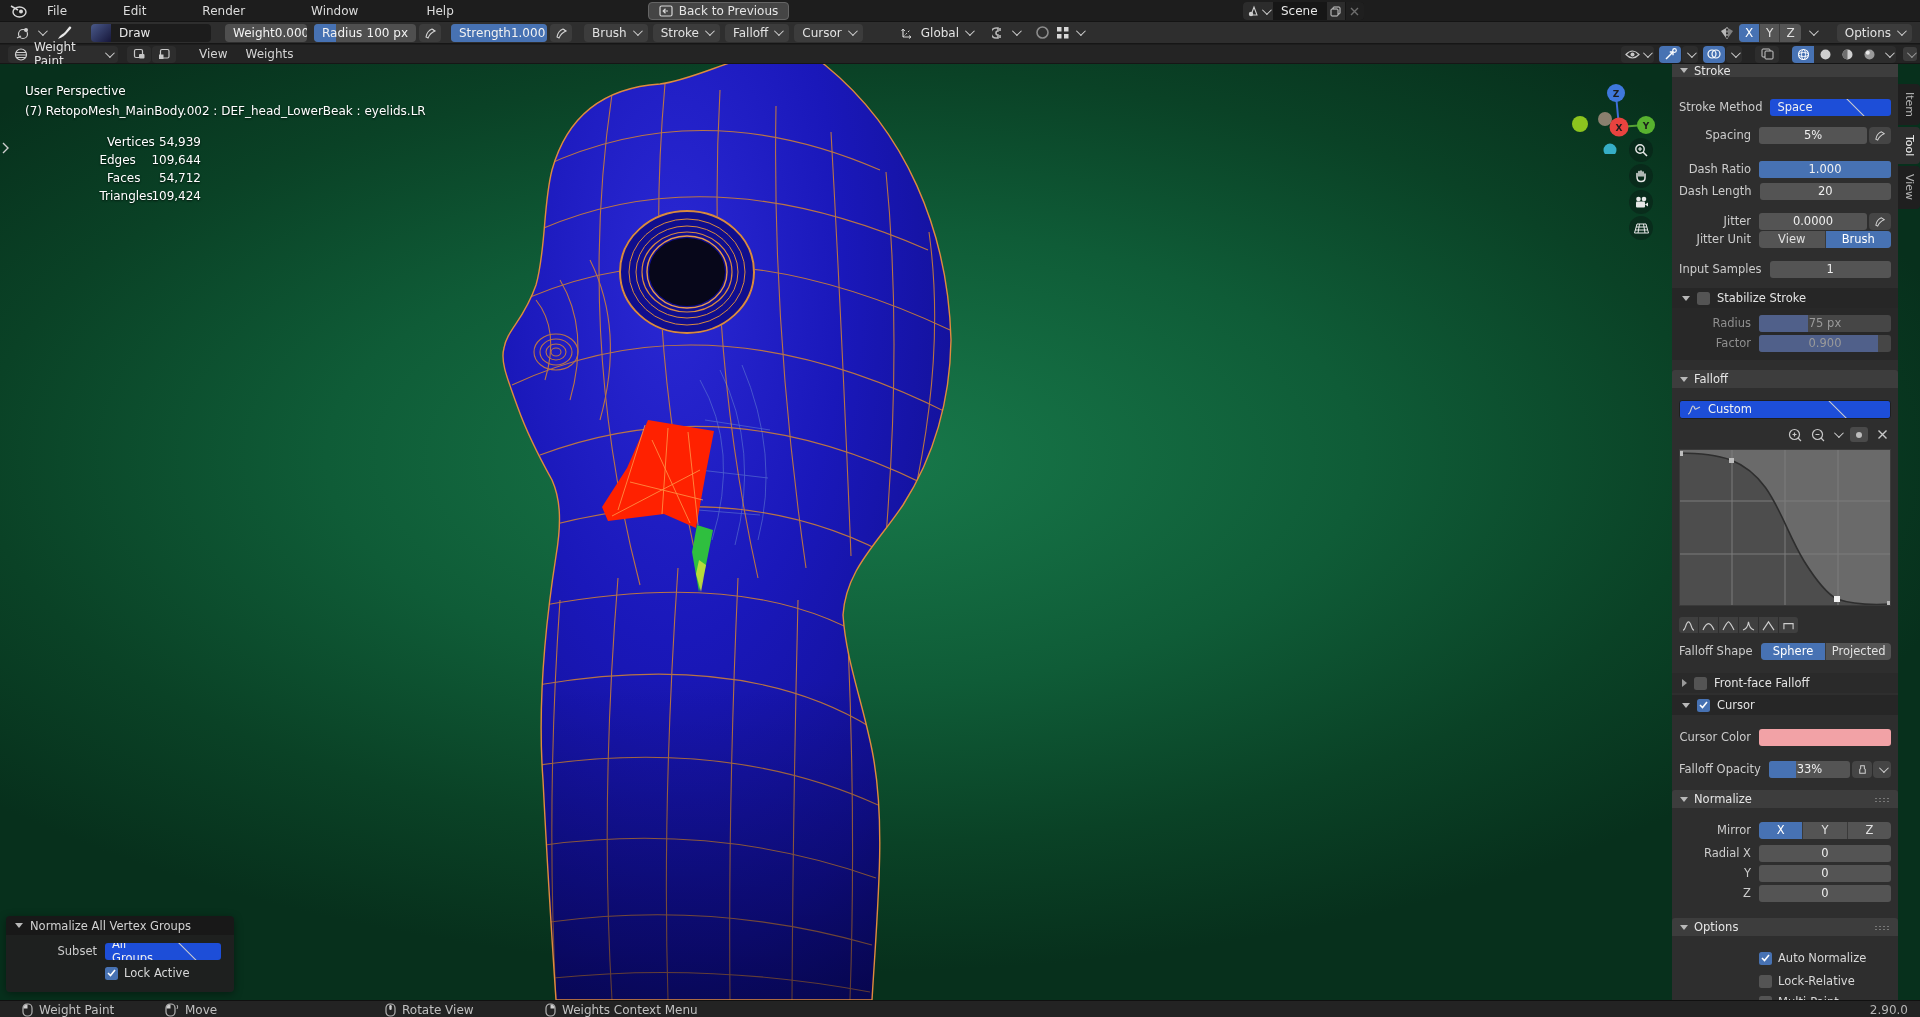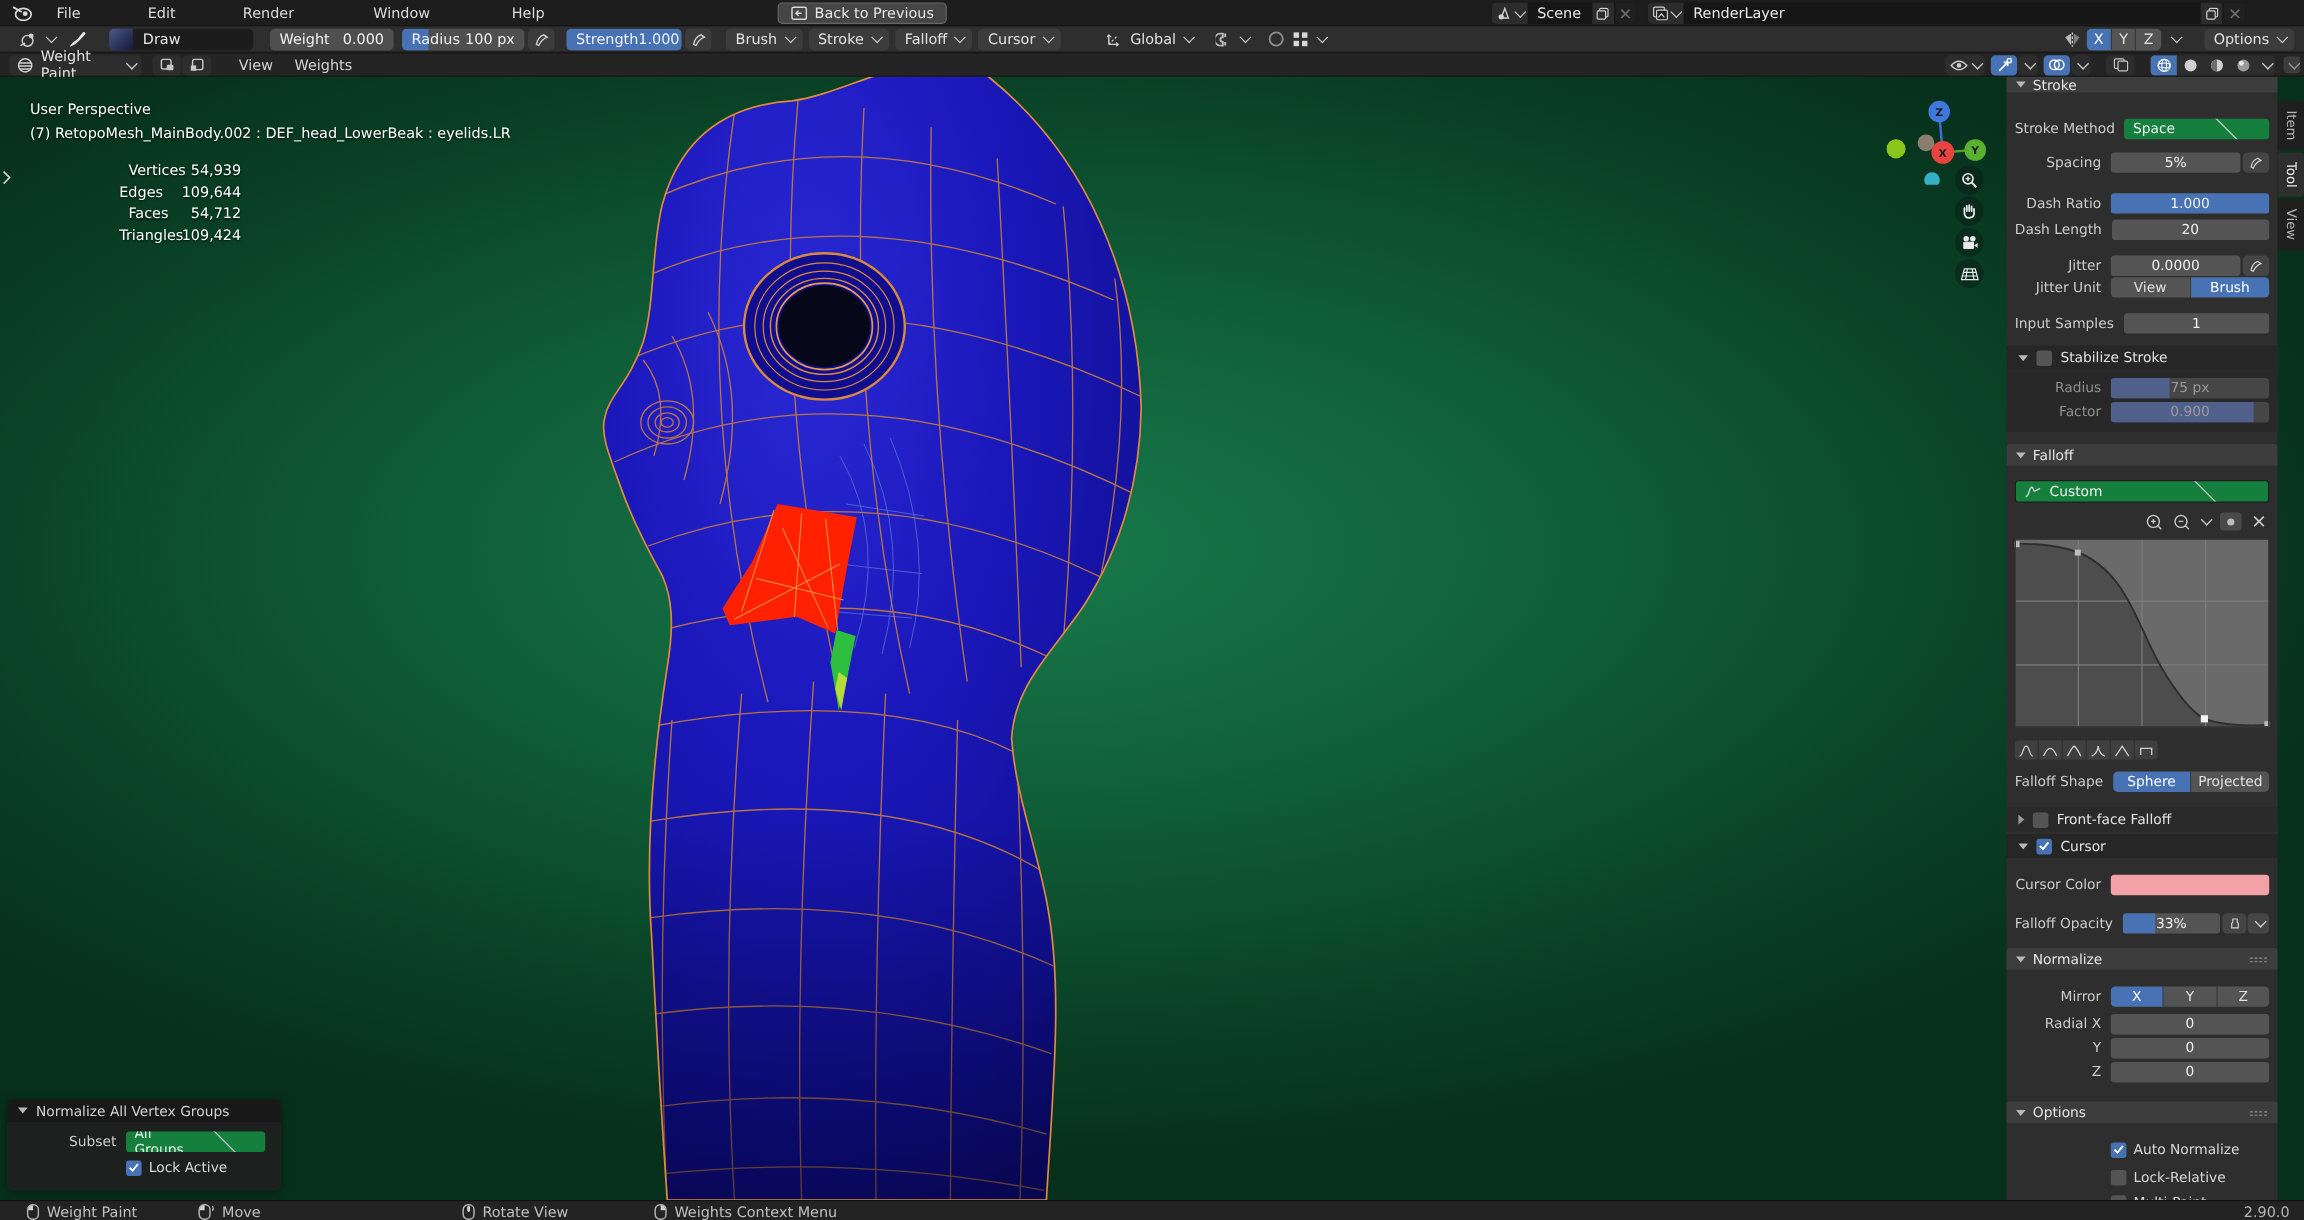--- a/index.html
+++ b/index.html
@@ -59,21 +59,21 @@
     border-radius:3px 3px 0 0;margin-top:2px;}
   .tri-d{width:0;height:0;border-left:4px solid transparent;border-right:4px solid transparent;border-top:5px solid #b8b8b8;}
   .tri-r{width:0;height:0;border-top:4px solid transparent;border-bottom:4px solid transparent;border-left:5px solid #9a9a9a;}
   .grip{margin-left:auto;width:16px;height:5px;background-image:radial-gradient(#787878 1px, transparent 1.2px);background-size:4px 3px;}
   .srow{display:flex;align-items:center;margin:0 7px;height:18px;}
   .srow .lbl{flex:0 0 80px;text-align:right;padding-right:8px;color:#cccccc;white-space:nowrap;}
   .wdg{flex:1;position:relative;height:17px;background:#545454;border-radius:3px;overflow:hidden;
     display:flex;align-items:center;justify-content:center;color:#f0f0f0;}
   .wdg .fill{position:absolute;left:0;top:0;bottom:0;background:#4772b3;}
   .wdg span{position:relative;z-index:1;}
-  .wdg.dd{background:#15803d;justify-content:center;padding:0 7px;}
+  .wdg.dd{background:#1d4ed8;justify-content:center;padding:0 7px;}
   .wdg.dd span{flex:1;}
   .subhead{display:flex;align-items:center;gap:7px;height:20px;background:#262626;padding:0 10px;color:#e3e3e3;}
   .cb{width:13px;height:13px;border-radius:2.5px;background:#545454;display:flex;align-items:center;justify-content:center;flex:0 0 auto;}
   .cb.on{background:#4772b3;}
   .dis .lbl{color:#8f8f8f;}
   .dis .wdg{background:#464646;color:#9a9a9a;}
   .dis .wdg .fill{background:#50608a;}
   .tabstrip{position:absolute;left:1898px;top:84px;width:22px;display:flex;flex-direction:column;gap:2px;}
   .vtab{writing-mode:vertical-rl;padding:8px 4px;background:#1f1f1f;color:#b5b5b5;border-radius:0 4px 4px 0;
     font-size:11px;text-align:center;}
@@ -132,46 +132,20 @@
             <rect x="1" y="3" width="7" height="7" rx="1" fill="#2c2c2c" stroke="#cfcfcf"></rect>
           </svg>
         </span>
       <span class="sq dim">
           <svg width="9" height="9" viewBox="0 0 9 9">
             <path d="M1,1 L8,8 M8,1 L1,8" stroke="#6e6e6e" stroke-width="1.4"></path>
           </svg>
         </span>
     </div>
   </div>
-  <div class="abs" style="left:1373px;top:2px">
-    <div class="idsel">
-      <div class="ibt">
-        <span>
-            <svg width="13" height="12" viewBox="0 0 13 12">
-              <rect x="1" y="1" width="9" height="8" rx="1" fill="none" stroke="#cfcfcf"></rect>
-              <rect x="3.5" y="3.5" width="9" height="8" rx="1" fill="#1d1d1d" stroke="#cfcfcf"></rect>
-              <path d="M5,9.5 L7.5,6.5 L10,9.5" stroke="#cfcfcf" fill="none"></path>
-            </svg>
-          </span>
-        <span class="chev"></span>
-      </div>
-      <span class="txt" style="width:430px">RenderLayer</span>
-      <span class="sq">
-          <svg width="11" height="11" viewBox="0 0 11 11">
-            <rect x="3" y="1" width="7" height="7" rx="1" fill="none" stroke="#cfcfcf"></rect>
-            <rect x="1" y="3" width="7" height="7" rx="1" fill="#2c2c2c" stroke="#cfcfcf"></rect>
-          </svg>
-        </span>
-      <span class="sq dim">
-          <svg width="9" height="9" viewBox="0 0 9 9">
-            <path d="M1,1 L8,8 M8,1 L1,8" stroke="#6e6e6e" stroke-width="1.4"></path>
-          </svg>
-        </span>
-    </div>
-  </div>
 </div>
 
 <div class="toolbar">
   <div class="tbtn" style="margin-left:8px;background:transparent">
     <span>
         <svg width="16" height="14" viewBox="0 0 16 14">
           <circle cx="7" cy="8" r="4.5" fill="none" stroke="#d0d0d0" stroke-width="1.2"></circle>
           <circle cx="10" cy="4" r="2" fill="#d0d0d0"></circle>
           <path d="M1,12 L5,10" stroke="#d0d0d0" stroke-width="1.2"></path>
         </svg>
@@ -180,21 +154,21 @@
   </div>
   <div style="width:24px;display:flex;justify-content:center">
     <svg width="17" height="15" viewBox="0 0 17 15">
         <path d="M1,14 C3,10 6,9 8,7 L12,2 C13,1 15,2 14,3.5 L9,9 C7,11 6,12 1,14 Z" fill="#e8e8e8"></path>
       </svg>
   </div>
   <div style="display:flex;align-items:center;margin-left:14px;height:18px">
     <span style="width:20px;height:18px;border-radius:4px 0 0 4px;background:linear-gradient(135deg,#4a5a8a,#16163a);display:flex"></span>
     <span style="width:100px;height:18px;background:#1c1c1c;border-radius:0 4px 4px 0;display:flex;align-items:center;padding:0 8px;color:#e8e8e8">Draw</span>
   </div>
-  <div class="tsl" style="width:103px;margin-left:14px">
+  <div class="tsl" style="width:82px;margin-left:14px">
     <span>Weight</span>
       <span>0.000</span>
   </div>
   <div class="tsl" style="width:102px;margin-left:7px">
     <span class="fill" style="width:22%"></span>
     <span>Radius</span>
       <span>100 px</span>
   </div>
   <div class="pbtn" style="margin-left:3px">
     <svg width="13" height="12" viewBox="0 0 13 12">

